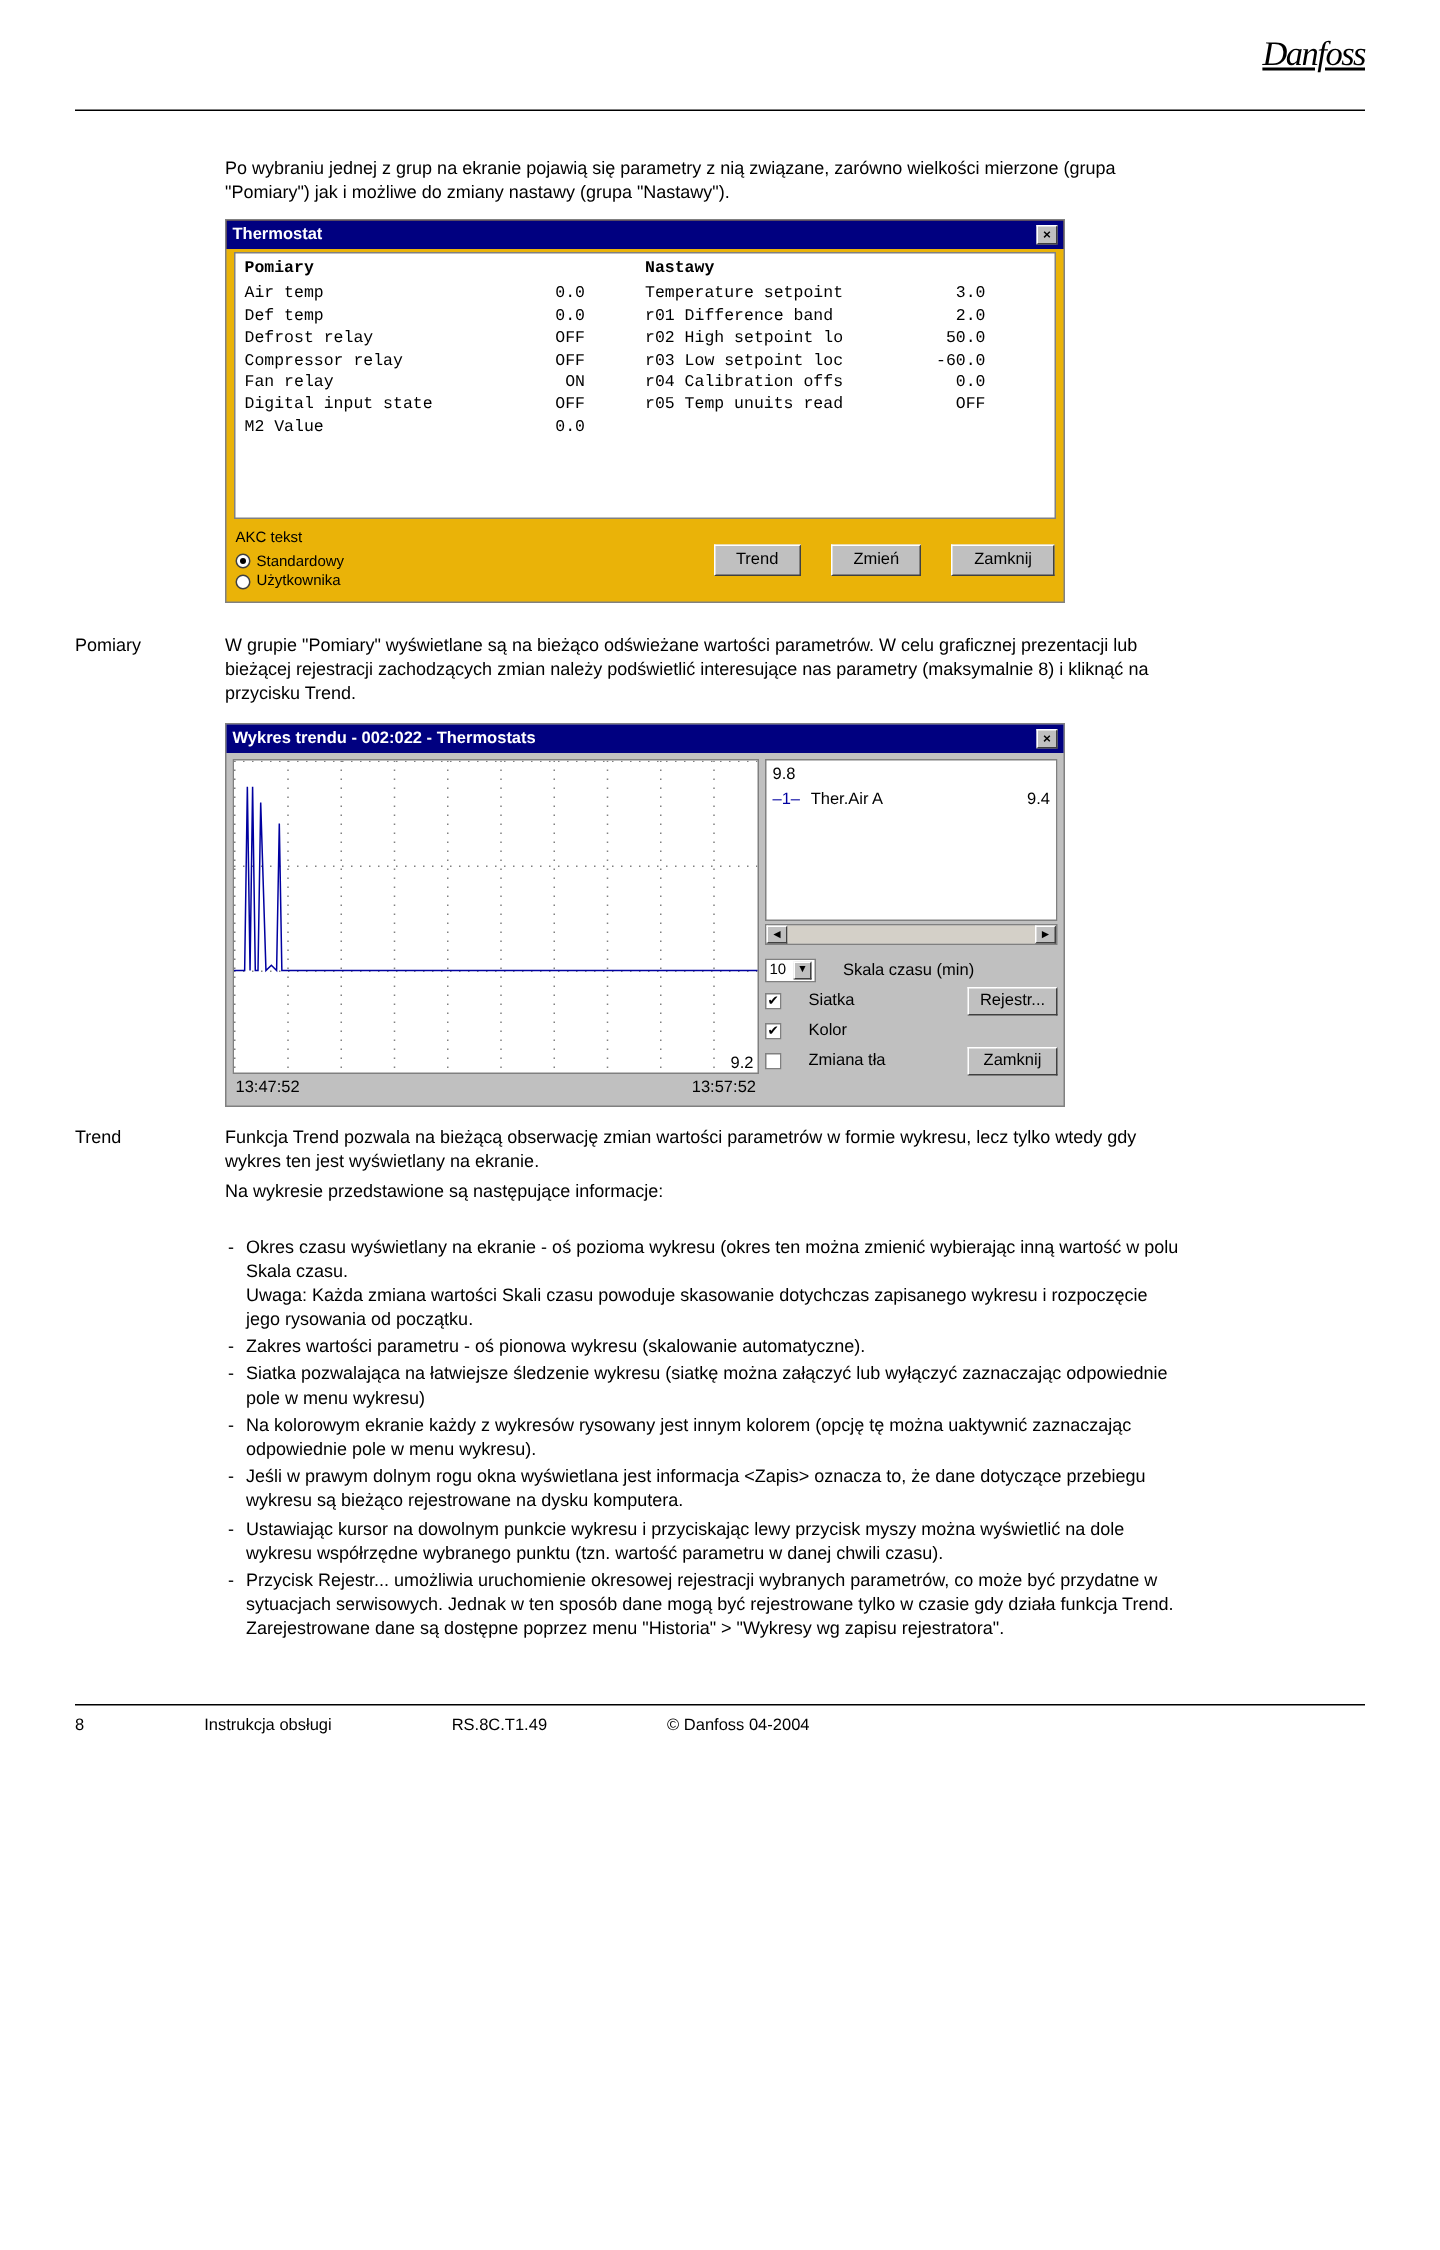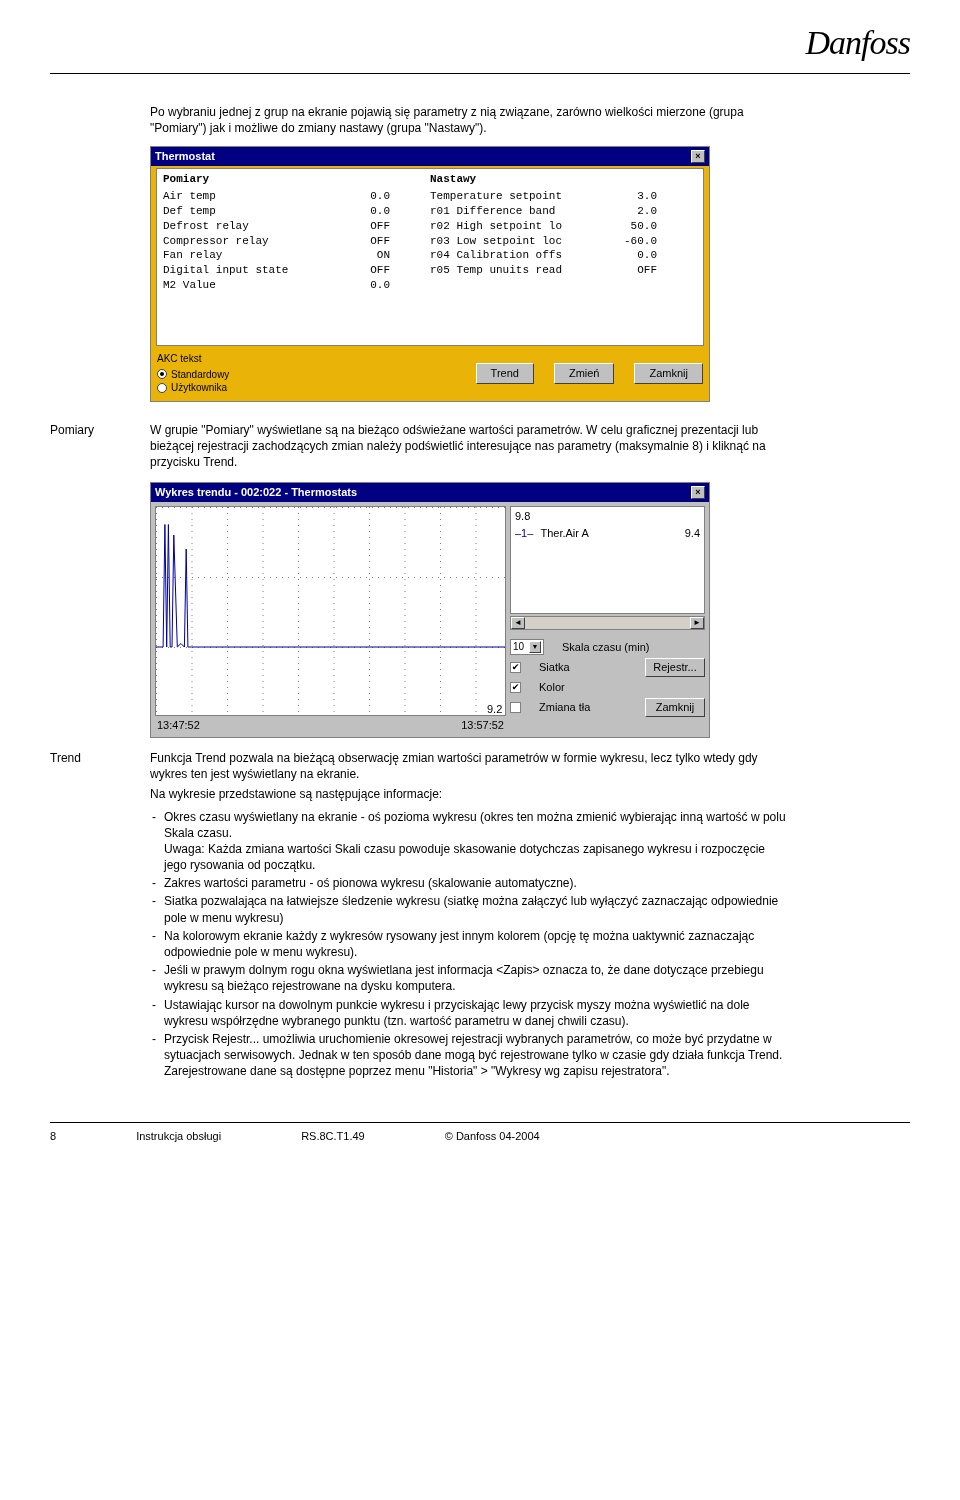--- a/index.html
+++ b/index.html
@@ -18,41 +18,42 @@
     border-bottom: 1px solid #000;
     margin-bottom: 30px;
     height: 44px;
   }
   .logo {
     position: absolute;
     right: 0;
     top: -10px;
     font-family: Georgia, serif;
     font-style: italic;
-    font-size: 34px;
+    font-size: 23px;
     letter-spacing: -1px;
+    text-decoration: underline;
   }
   .intro-para {
     margin: 10px 0 10px 100px;
     max-width: 640px;
   }
   .section-label {
     float: left;
     width: 90px;
     font-size: 12px;
   }
   .section-body {
     margin-left: 100px;
     max-width: 640px;
   }
   .section-body p { margin-bottom: 4px; }
   .section-body ul {
     list-style: none;
     padding-left: 0;
-    margin-top: 6px;
+    margin-top: 20px;
   }
   .section-body li {
     padding-left: 14px;
     position: relative;
     margin-bottom: 2px;
   }
   .section-body li::before {
     content: "-";
     position: absolute;
     left: 2px;

